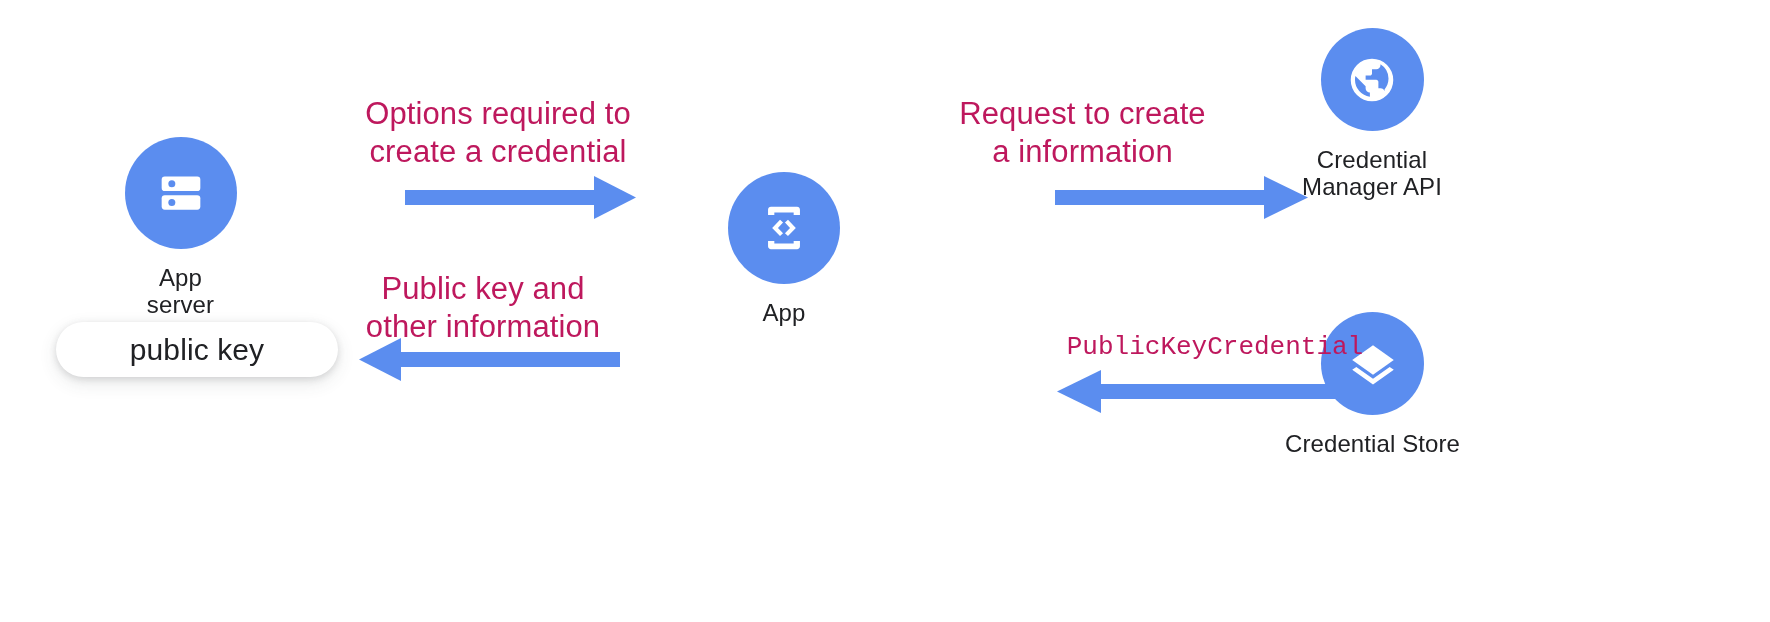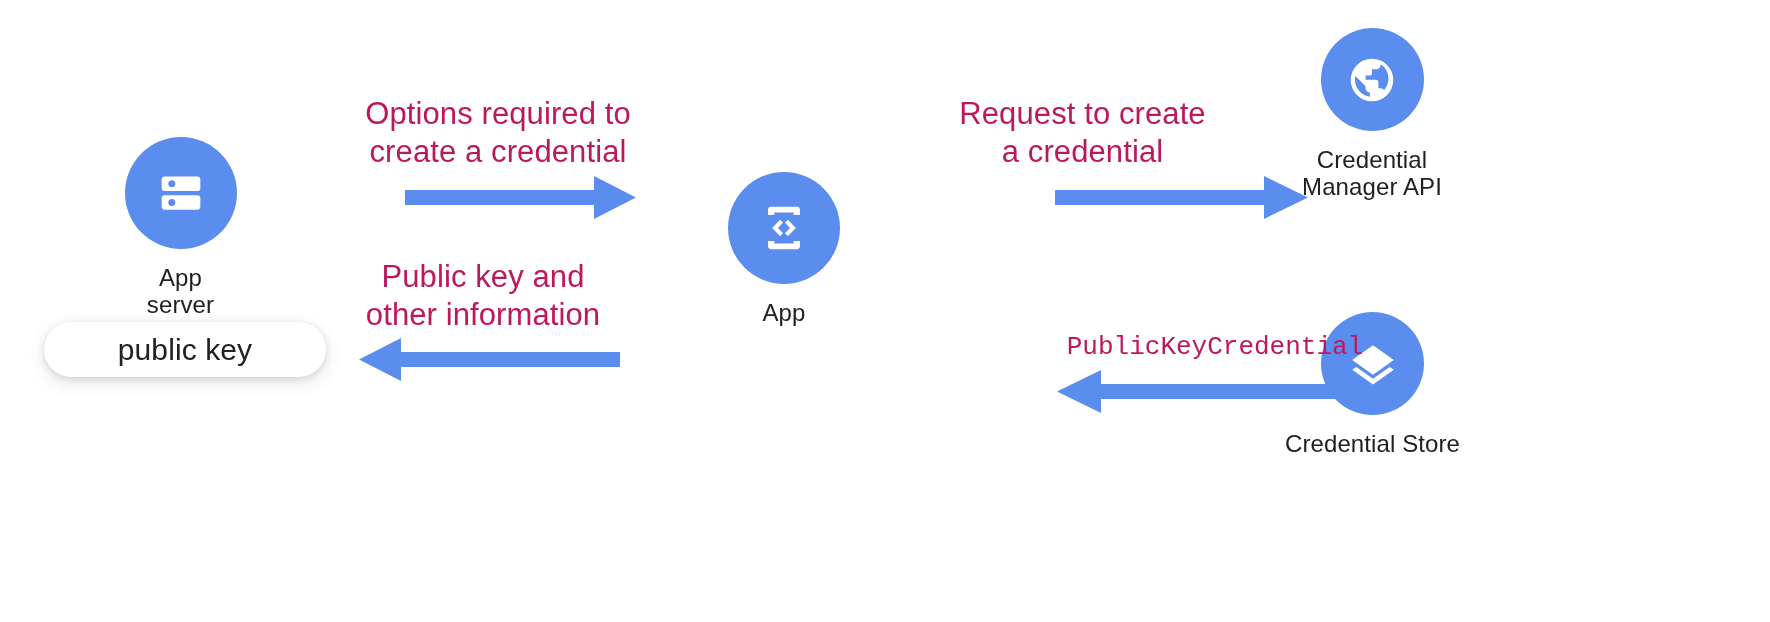--- a/index.html
+++ b/index.html
@@ -95,21 +95,21 @@
       <svg width="58" height="58" viewBox="0 0 24 24">
         <rect x="4" y="5.2" width="16" height="6" rx="1.3" fill="#ffffff"></rect>
         <circle cx="8.2" cy="8.2" r="1.45" fill="#5b8def"></circle>
         <rect x="4" y="12.9" width="16" height="6" rx="1.3" fill="#ffffff"></rect>
         <circle cx="8.2" cy="15.9" r="1.45" fill="#5b8def"></circle>
       </svg>
     </div>
     <div class="node-label">App server</div>
   </div>
 
-  <div class="pill" style="left:44px; top:322px; width:282px; height:55px;">
+  <div class="pill" style="left:56px; top:322px; width:282px; height:55px;">
     <span>public key</span>
   </div>
 
   <div class="node" style="left:728px; top:172px; width:112px;">
     <div class="circle" style="width:112px; height:112px;">
       <svg width="58" height="58" viewBox="0 0 24 24">
         <path d="M6.6 3.2h10.8c.66 0 1.2.54 1.2 1.2v2.2h-2.6V5.6H8v1H5.4V4.4c0-.66.54-1.2 1.2-1.2z" fill="#ffffff"></path>
         <path d="M5.4 17.4H8v1h8v-1h2.6v2.2c0 .66-.54 1.2-1.2 1.2H6.6c-.66 0-1.2-.54-1.2-1.2v-2.2z" fill="#ffffff"></path>
         <path d="M10.35 8.55 7.1 11.95l3.25 3.4 1.25-1.18-2.1-2.22 2.1-2.22z" fill="#ffffff"></path>
         <path d="M13.65 8.55l3.25 3.4-3.25 3.4-1.25-1.18 2.1-2.22-2.1-2.22z" fill="#ffffff"></path>
@@ -139,29 +139,29 @@
   </div>
 
 
   <div class="arrow-label" style="left:358px; top:95px; width:280px;">Options required to
 create a credential</div>
   <svg class="arrow" style="left:405px; top:168px;" width="235" height="60" viewBox="0 0 235 60">
     <rect x="0" y="22" width="195" height="15" fill="#5b8def"></rect>
     <path d="M189 8 L231 29.5 L189 51 Z" fill="#5b8def"></path>
   </svg>
 
-  <div class="arrow-label" style="left:343px; top:258px; width:280px;">Public key and
+  <div class="arrow-label" style="left:343px; top:270px; width:280px;">Public key and
 other information</div>
   <svg class="arrow" style="left:355px; top:330px;" width="270" height="60" viewBox="0 0 270 60">
     <rect x="40" y="22" width="225" height="15" fill="#5b8def"></rect>
     <path d="M46 8 L4 29.5 L46 51 Z" fill="#5b8def"></path>
   </svg>
 
   <div class="arrow-label" style="left:940px; top:95px; width:285px;">Request to create
-a credential</div>
+a information</div>
   <svg class="arrow" style="left:1055px; top:168px;" width="260" height="60" viewBox="0 0 260 60">
     <rect x="0" y="22" width="215" height="15" fill="#5b8def"></rect>
     <path d="M209 8 L253 29.5 L209 51 Z" fill="#5b8def"></path>
   </svg>
 
   <div class="arrow-label mono" style="left:1005px; top:332px; width:420px;">PublicKeyCredential</div>
   <svg class="arrow" style="left:1050px; top:362px;" width="320" height="60" viewBox="0 0 320 60">
     <rect x="45" y="22" width="272" height="15" fill="#5b8def"></rect>
     <path d="M51 8 L7 29.5 L51 51 Z" fill="#5b8def"></path>
   </svg>

